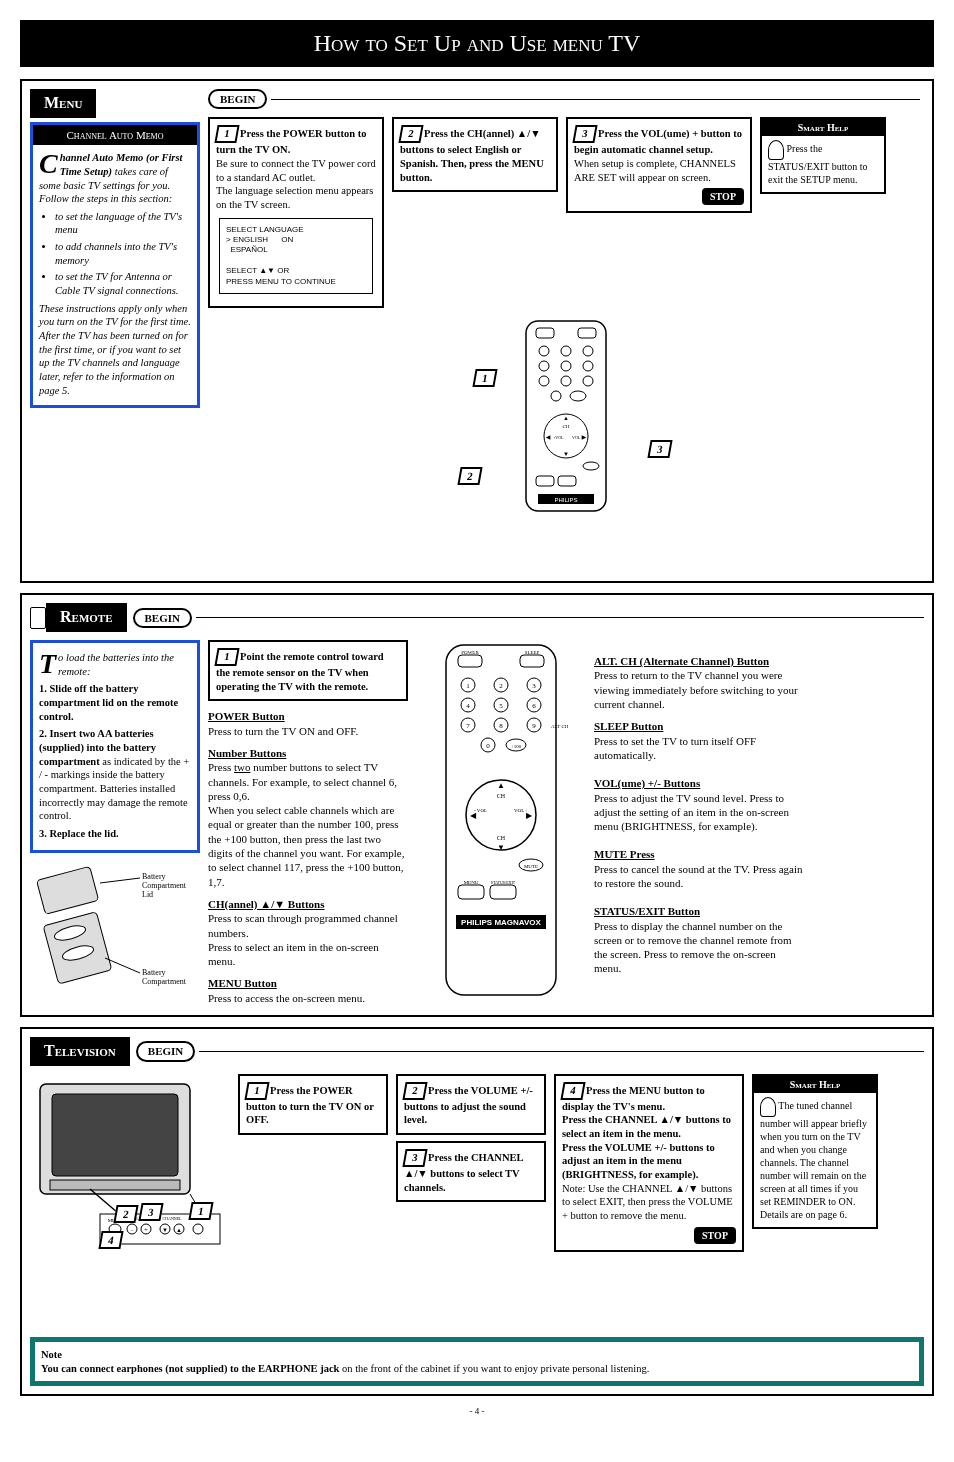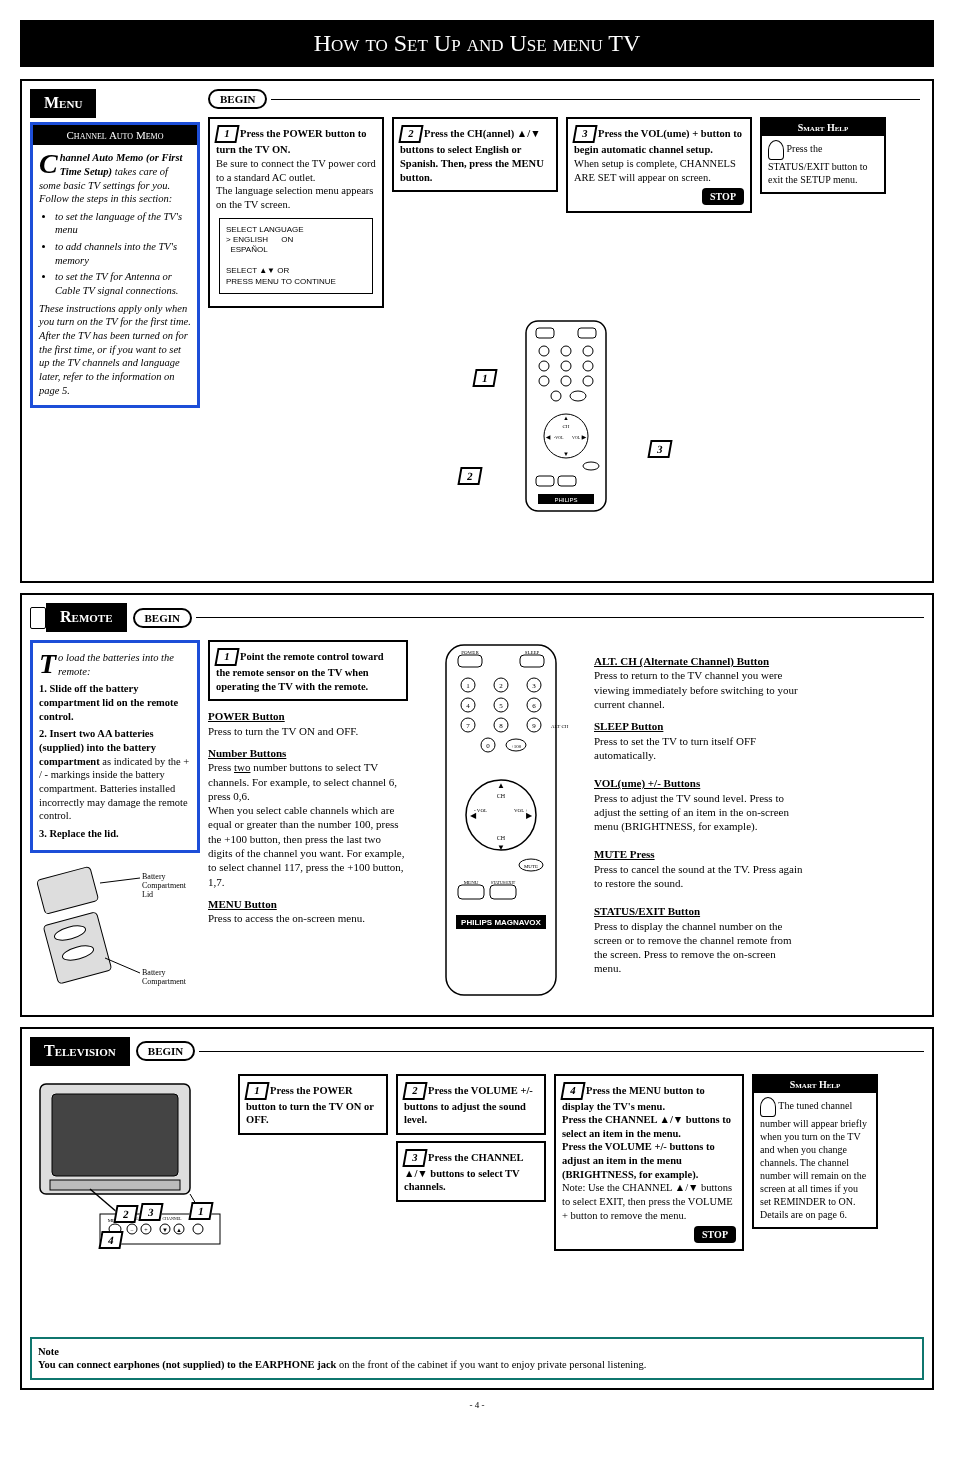--- a/index.html
+++ b/index.html
@@ -20,21 +20,21 @@
 .step-num{display:inline-block;border:2px solid #000;width:18px;height:14px;text-align:center;font-weight:bold;background:#fff;transform:skewX(-10deg);margin-right:2px}
 ul{margin:4px 0;padding-left:16px}
 li{margin-bottom:3px}
 .fn{font-weight:bold;text-decoration:underline}
 .screen-box{border:1px solid #000;padding:6px;margin:6px auto;width:140px;font-size:8px;font-family:sans-serif;text-align:left}
 .remote-svg{display:block;margin:0 auto}
 .flex-row{display:flex;gap:8px;align-items:flex-start}
 .col{flex:1}
 em,.it{font-style:italic}
 b{font-weight:bold}
-.note-box{border:2px solid #0f766e;padding:6px;margin-top:8px;font-size:10.5px}
+.note-box{border:5px solid #0f766e;padding:6px;margin-top:8px;font-size:10.5px}
 .pg{text-align:center;font-size:9px;margin-top:6px}
 .remote-icon{width:14px;height:20px;border:1px solid #000;display:inline-block;vertical-align:middle;border-radius:2px}
 .bulb{display:inline-block;width:14px;height:18px;border:1px solid #000;border-radius:50% 50% 20% 20%;vertical-align:middle}
 </style>
 </head>
 <body>
 
 <div class="page">
 <div class="title-bar"><span class="sc">How to Set Up and Use menu TV</span></div>
 
@@ -150,20 +150,21 @@
             <text x="112" y="122" font-size="8">Battery</text>
             <text x="112" y="131" font-size="8">Compartment</text>
   </svg>
  </div>
  <div style="width:200px">
   <div class="step-box">
    <span class="step-num">1</span><b>Point the remote control toward the remote sensor on the TV when operating the TV with the remote.</b>
   </div>
   <p style="margin:8px 0 2px 0"><span class="fn">POWER Button</span><br><span>Press to turn the TV ON and OFF.</span></p>
   <p style="margin:8px 0 2px 0"><span class="fn">Number Buttons</span><br><span>Press <u>two</u> number buttons to select TV channels. For example, to select channel 6, press 0,6.</span><br><span>When you select cable channels which are equal or greater than the number 100, press the +100 button, then press the last two digits of the channel you want. For example, to select channel 117, press the +100 button, 1,7.</span></p>
+  <p style="margin:8px 0 2px 0"><span class="fn">CH(annel) ▲/▼ Buttons</span><br><span>Press to scan through programmed channel numbers.</span><br><span>Press to select an item in the on-screen menu.</span></p>
   <p style="margin:8px 0 2px 0"><span class="fn">MENU Button</span><br><span>Press to access the on-screen menu.</span></p>
  </div>
  <div style="width:170px">
   <svg width="170" height="360" class="remote-svg">
    <rect x="30" y="5" width="110" height="350" rx="18" fill="#fff" stroke="#000" stroke-width="1.5"></rect>
    <rect x="42" y="15" width="24" height="12" rx="4" fill="none" stroke="#000"></rect>
             <text x="54" y="14" font-size="5" text-anchor="middle">POWER</text>
    <rect x="104" y="15" width="24" height="12" rx="4" fill="none" stroke="#000"></rect>
             <text x="116" y="14" font-size="5" text-anchor="middle">SLEEP</text>
    <circle cx="52" cy="45" r="7" fill="none" stroke="#000"></circle>

